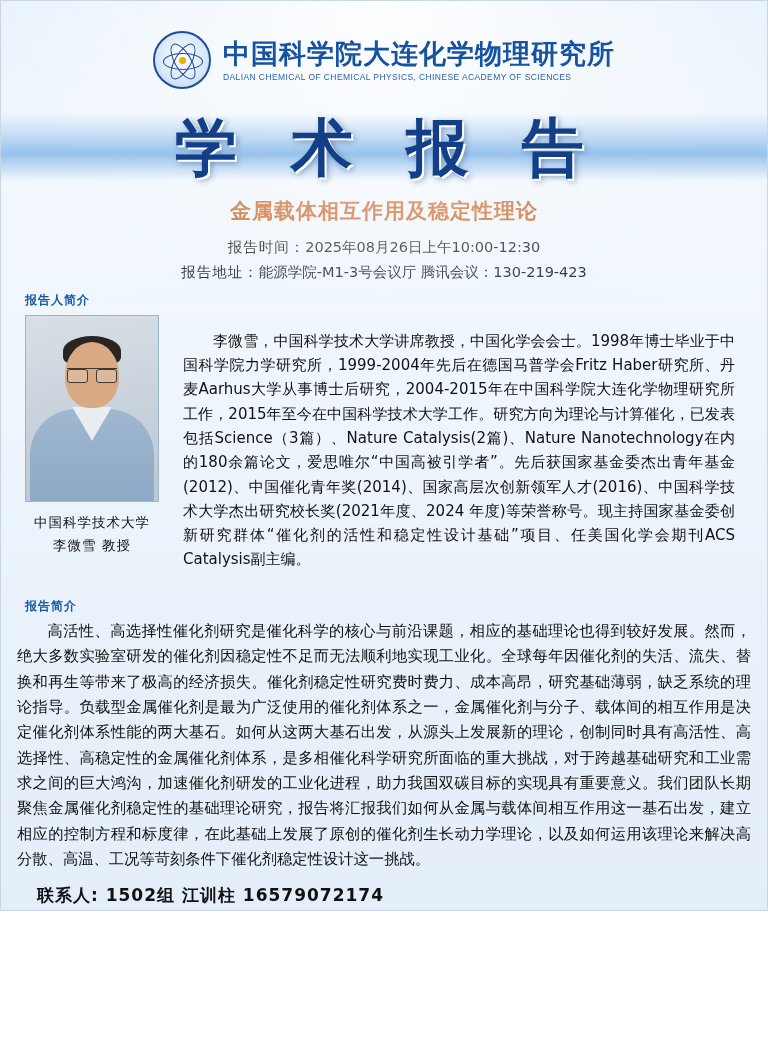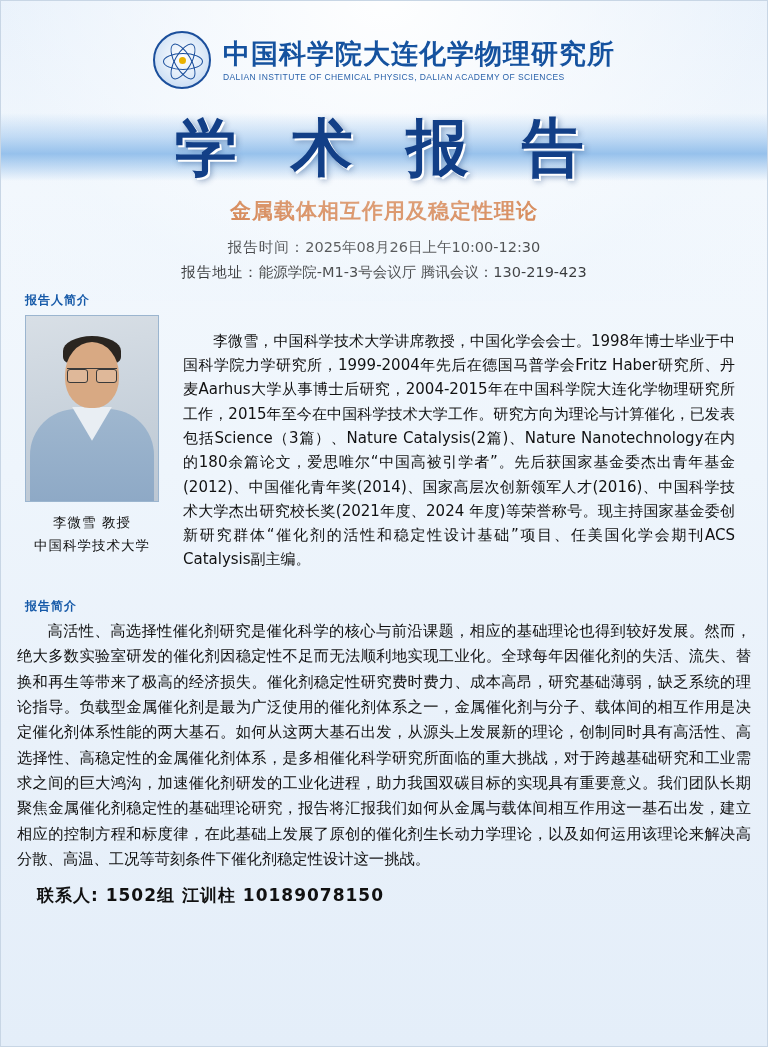--- a/index.html
+++ b/index.html
@@ -8,21 +8,21 @@
   }
   body {
     width: 768px;
     height: 1047px;
     font-family: "Liberation Sans", sans-serif;
     background: #ffffff;
   }
   .poster {
     position: relative;
     width: 768px;
-    height: 1047px;
+    height: 911px;
     box-sizing: border-box;
     border: 1px solid #c8d6e5;
     background:
       linear-gradient(180deg, #eaf2fb 0%, #f3f8fd 18%, #eef5fc 45%, #e9f1fa 70%, #e4eef9 100%);
     overflow: hidden;
   }
   .poster::before {
     content: "";
     position: absolute;
     left: 0; right: 0; top: 0;
@@ -278,21 +278,21 @@
 
   <div class="header">
     <div class="logo-mark">
       <div class="ring r1"></div>
       <div class="ring r2"></div>
       <div class="ring r3"></div>
       <div class="nucleus"></div>
     </div>
     <div>
       <div class="logo-text-cn">中国科学院大连化学物理研究所</div>
-      <div class="logo-text-en">DALIAN INSTITUTE OF CHEMICAL PHYSICS, DALIAN ACADEMY OF SCIENCES</div>
+      <div class="logo-text-en">DALIAN CHEMICAL OF CHEMICAL PHYSICS, CHINESE ACADEMY OF SCIENCES</div>
     </div>
   </div>
 
   <div class="big-title-wrap">
     <div class="band"></div>
     <div class="big-title">学 术 报 告</div>
   </div>
 
   <div class="talk-title">金属载体相互作用及稳定性理论</div>
   <div class="meta">
@@ -310,32 +310,32 @@
       <div class="photo-col">
         <div class="photo">
           <div class="bg"></div>
           <div class="body"></div>
           <div class="collar"></div>
           <div class="hair"></div>
           <div class="head"></div>
           <div class="glasses"></div>
         </div>
         <div class="photo-caption">
+          <div>中国科学技术大学</div>
           <div>李微雪 教授</div>
-          <div>中国科学技术大学</div>
         </div>
       </div>
       <div class="bio-col">
         <p>李微雪，中国科学技术大学讲席教授，中国化学会会士。1998年博士毕业于中国科学院力学研究所，1999-2004年先后在德国马普学会Fritz Haber研究所、丹麦Aarhus大学从事博士后研究，2004-2015年在中国科学院大连化学物理研究所工作，2015年至今在中国科学技术大学工作。研究方向为理论与计算催化，已发表包括Science（3篇）、Nature Catalysis(2篇)、Nature Nanotechnology在内的180余篇论文，爱思唯尔“中国高被引学者”。先后获国家基金委杰出青年基金(2012)、中国催化青年奖(2014)、国家高层次创新领军人才(2016)、中国科学技术大学杰出研究校长奖(2021年度、2024 年度)等荣誉称号。现主持国家基金委创新研究群体“催化剂的活性和稳定性设计基础”项目、任美国化学会期刊ACS Catalysis副主编。</p>
       </div>
     </div>
   </div>
 
   <div class="abstract-block">
     <div class="section-head abstract-head">报告简介</div>
     <div class="abstract-text">
       <p>高活性、高选择性催化剂研究是催化科学的核心与前沿课题，相应的基础理论也得到较好发展。然而，绝大多数实验室研发的催化剂因稳定性不足而无法顺利地实现工业化。全球每年因催化剂的失活、流失、替换和再生等带来了极高的经济损失。催化剂稳定性研究费时费力、成本高昂，研究基础薄弱，缺乏系统的理论指导。负载型金属催化剂是最为广泛使用的催化剂体系之一，金属催化剂与分子、载体间的相互作用是决定催化剂体系性能的两大基石。如何从这两大基石出发，从源头上发展新的理论，创制同时具有高活性、高选择性、高稳定性的金属催化剂体系，是多相催化科学研究所面临的重大挑战，对于跨越基础研究和工业需求之间的巨大鸿沟，加速催化剂研发的工业化进程，助力我国双碳目标的实现具有重要意义。我们团队长期聚焦金属催化剂稳定性的基础理论研究，报告将汇报我们如何从金属与载体间相互作用这一基石出发，建立相应的控制方程和标度律，在此基础上发展了原创的催化剂生长动力学理论，以及如何运用该理论来解决高分散、高温、工况等苛刻条件下催化剂稳定性设计这一挑战。</p>
     </div>
   </div>
 
-  <div class="footer">联系人: 1502组 江训柱 10189078150</div>
+  <div class="footer">联系人: 1502组 江训柱 16579072174</div>
 
 </div>
 
 </body></html>

